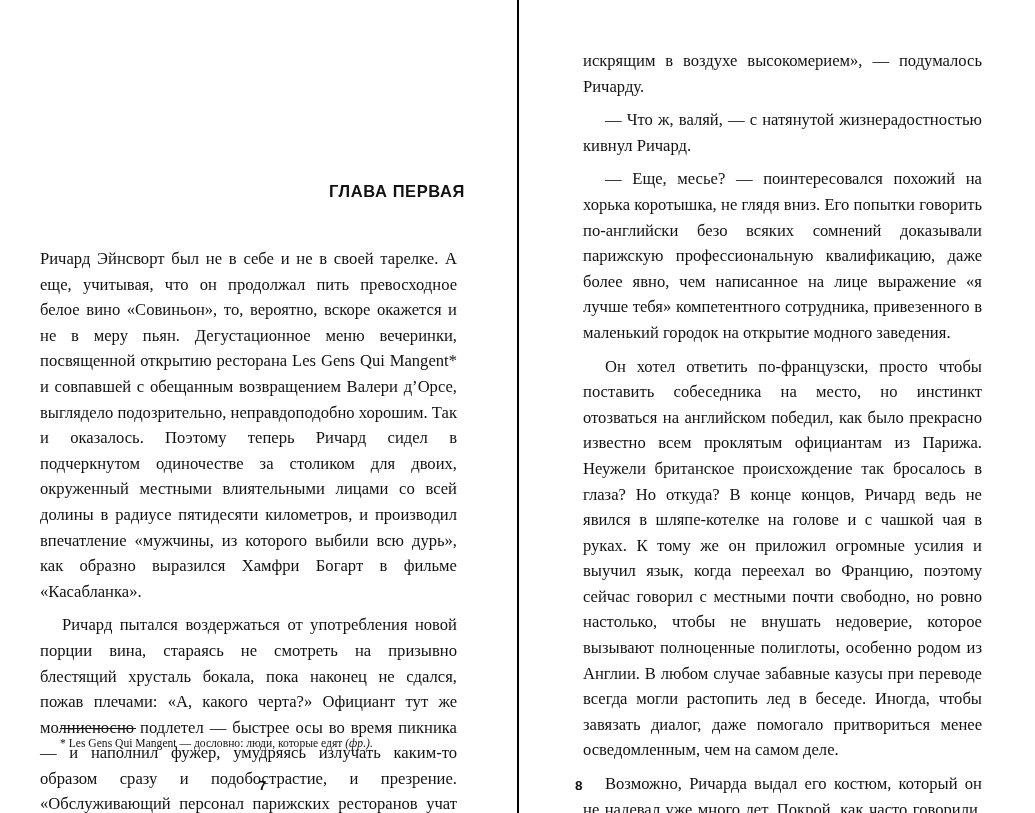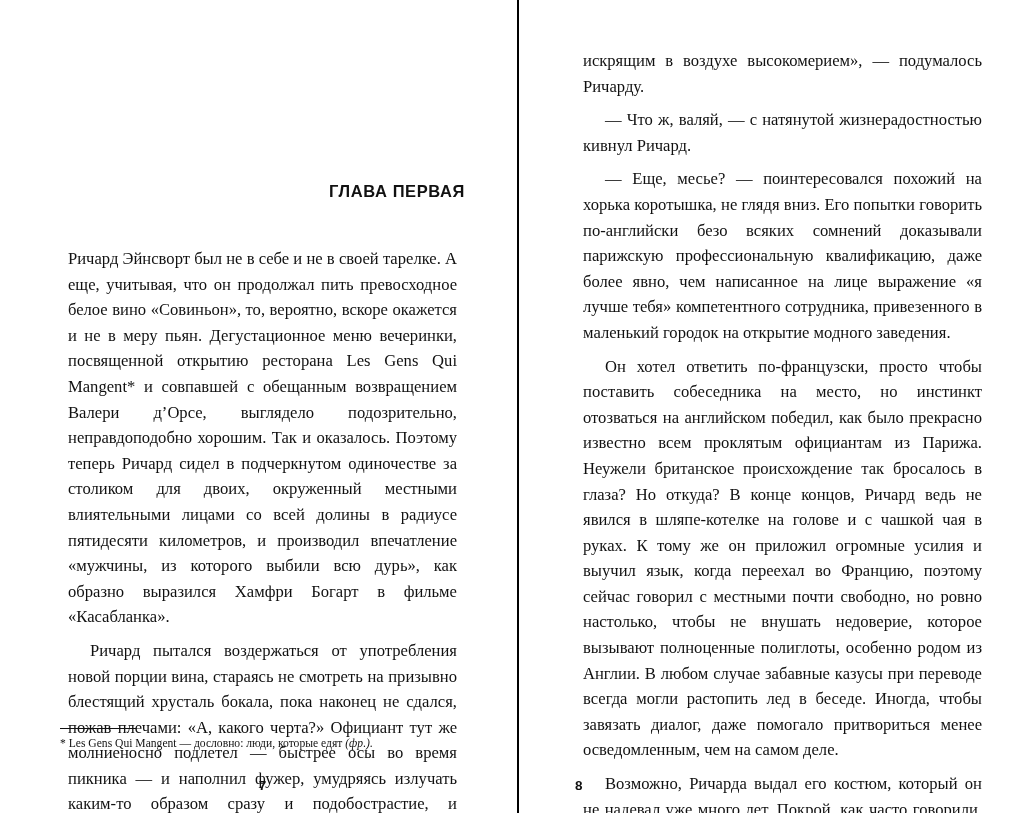--- a/index.html
+++ b/index.html
@@ -29,21 +29,21 @@
     height: 813px;
     background: #000000;
   }
   .page {
     position: relative;
     width: 517px;
     height: 813px;
     box-sizing: border-box;
   }
   .page-left {
-    padding: 0 52px 0 60px;
+    padding: 0 52px 0 32px;
   }
   .page-right {
     padding: 0 44px 0 58px;
   }
   .chapter-title {
     text-align: right;
     font-family: "Liberation Sans", sans-serif;
     font-weight: bold;
     font-size: 16.5px;
     letter-spacing: 0.6px;

